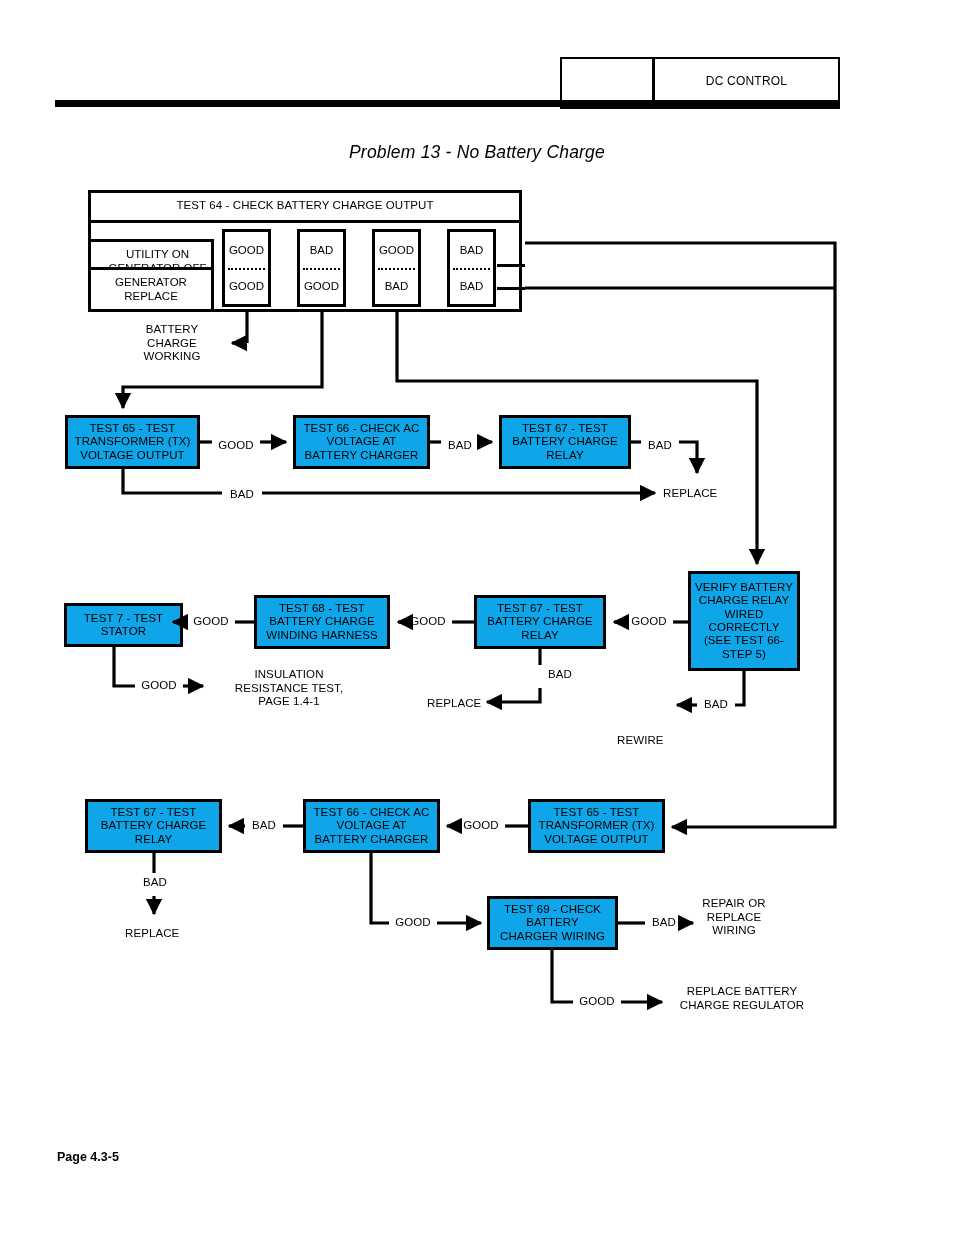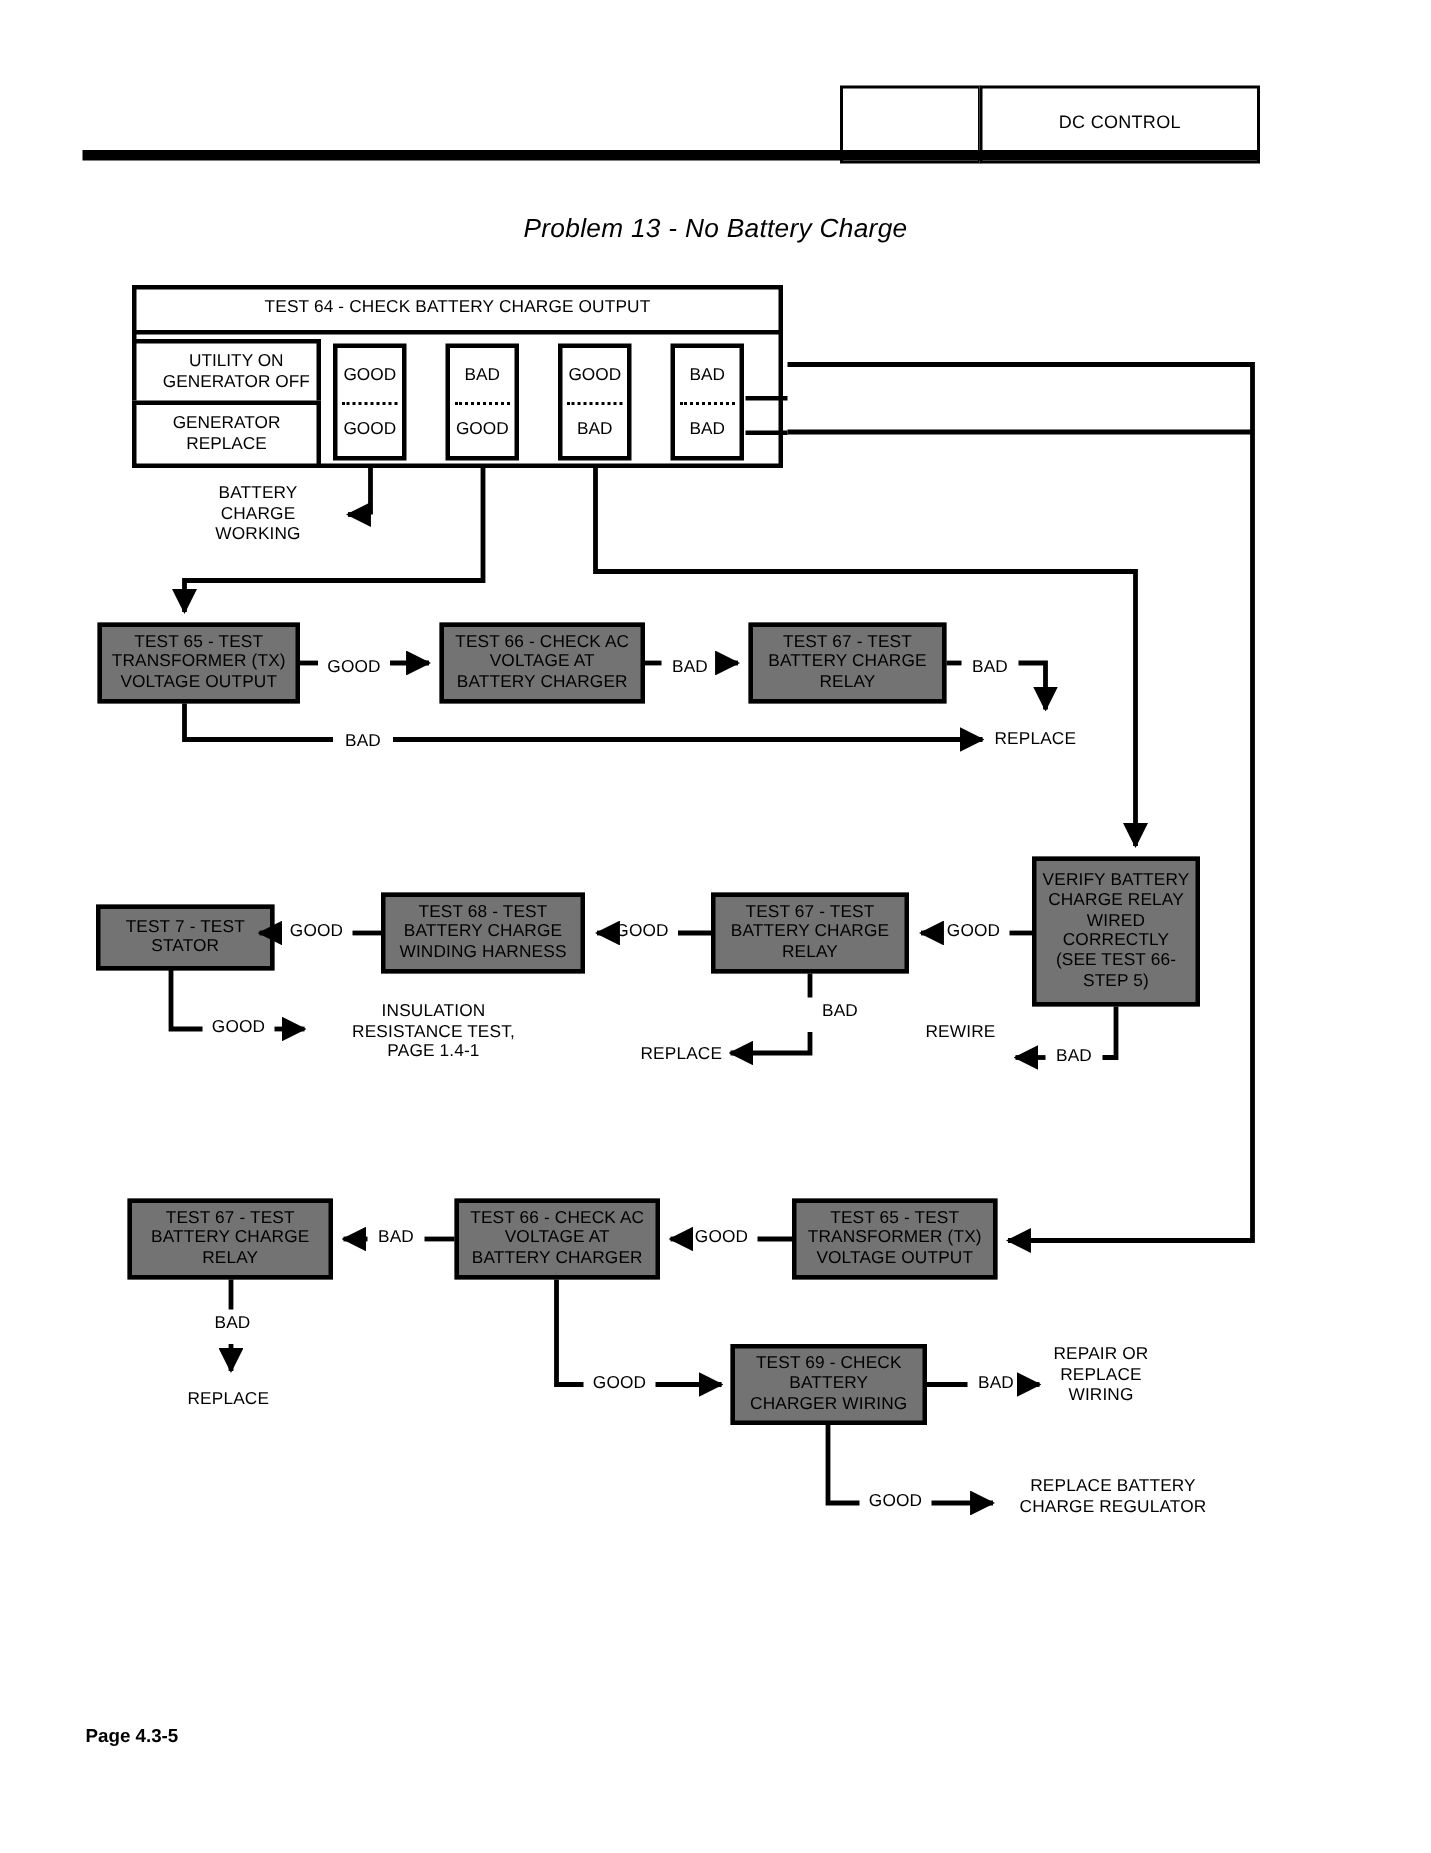--- a/index.html
+++ b/index.html
@@ -63,21 +63,21 @@
     left: 57px; top: 1150px;
     font-size: 12.5px;
     font-weight: bold;
   }
 
   
   .box {
     position: absolute;
     box-sizing: border-box;
     border: 3px solid #000;
-    background: #737373;
+    background: #0ea5e9;
     display: flex;
     align-items: center;
     justify-content: center;
     text-align: center;
     font-size: 11.5px;
     line-height: 13.4px;
     letter-spacing: .1px;
     padding: 0 3px;
   }
 
@@ -109,21 +109,21 @@
     left: 88px;
     width: 126px;
     box-sizing: border-box;
     border: 3px solid #000;
     background: #fff;
     display: flex; align-items: center; justify-content: center;
     text-align: center;
     font-size: 11.5px;
     line-height: 13.4px;
   }
-  #t64-row1 { top: 226px; height: 45px; padding-left: 13px; }
+  #t64-row1 { top: 239px; height: 45px; padding-left: 13px; }
   #t64-row2 { top: 267px; height: 45px; }
 
   
   .t64-col {
     position: absolute;
     top: 229px;
     width: 49px;
     height: 78px;
     box-sizing: border-box;
     border: 3px solid #000;
@@ -326,21 +326,21 @@
   <div class="lbl" style="left:663px; top:487px;">REPLACE</div>
 
   <div class="lbl c" style="left:208px; top:668px; width:162px;">
     <div>INSULATION</div>
     <div>RESISTANCE TEST,</div>
     <div>PAGE 1.4-1</div>
   </div>
 
   <div class="lbl" style="left:427px; top:697px;">REPLACE</div>
 
-  <div class="lbl" style="left:617px; top:682px;">REWIRE</div>
+  <div class="lbl" style="left:617px; top:734px;">REWIRE</div>
 
   <div class="lbl" style="left:125px; top:927px;">REPLACE</div>
 
   <div class="lbl c" style="left:688px; top:897px; width:92px;text-align:center;">
     <div>REPAIR OR</div>
     <div>REPLACE</div>
     <div>WIRING</div>
   </div>
 
   <div class="lbl c" style="left:668px; top:985px; width:148px;">

